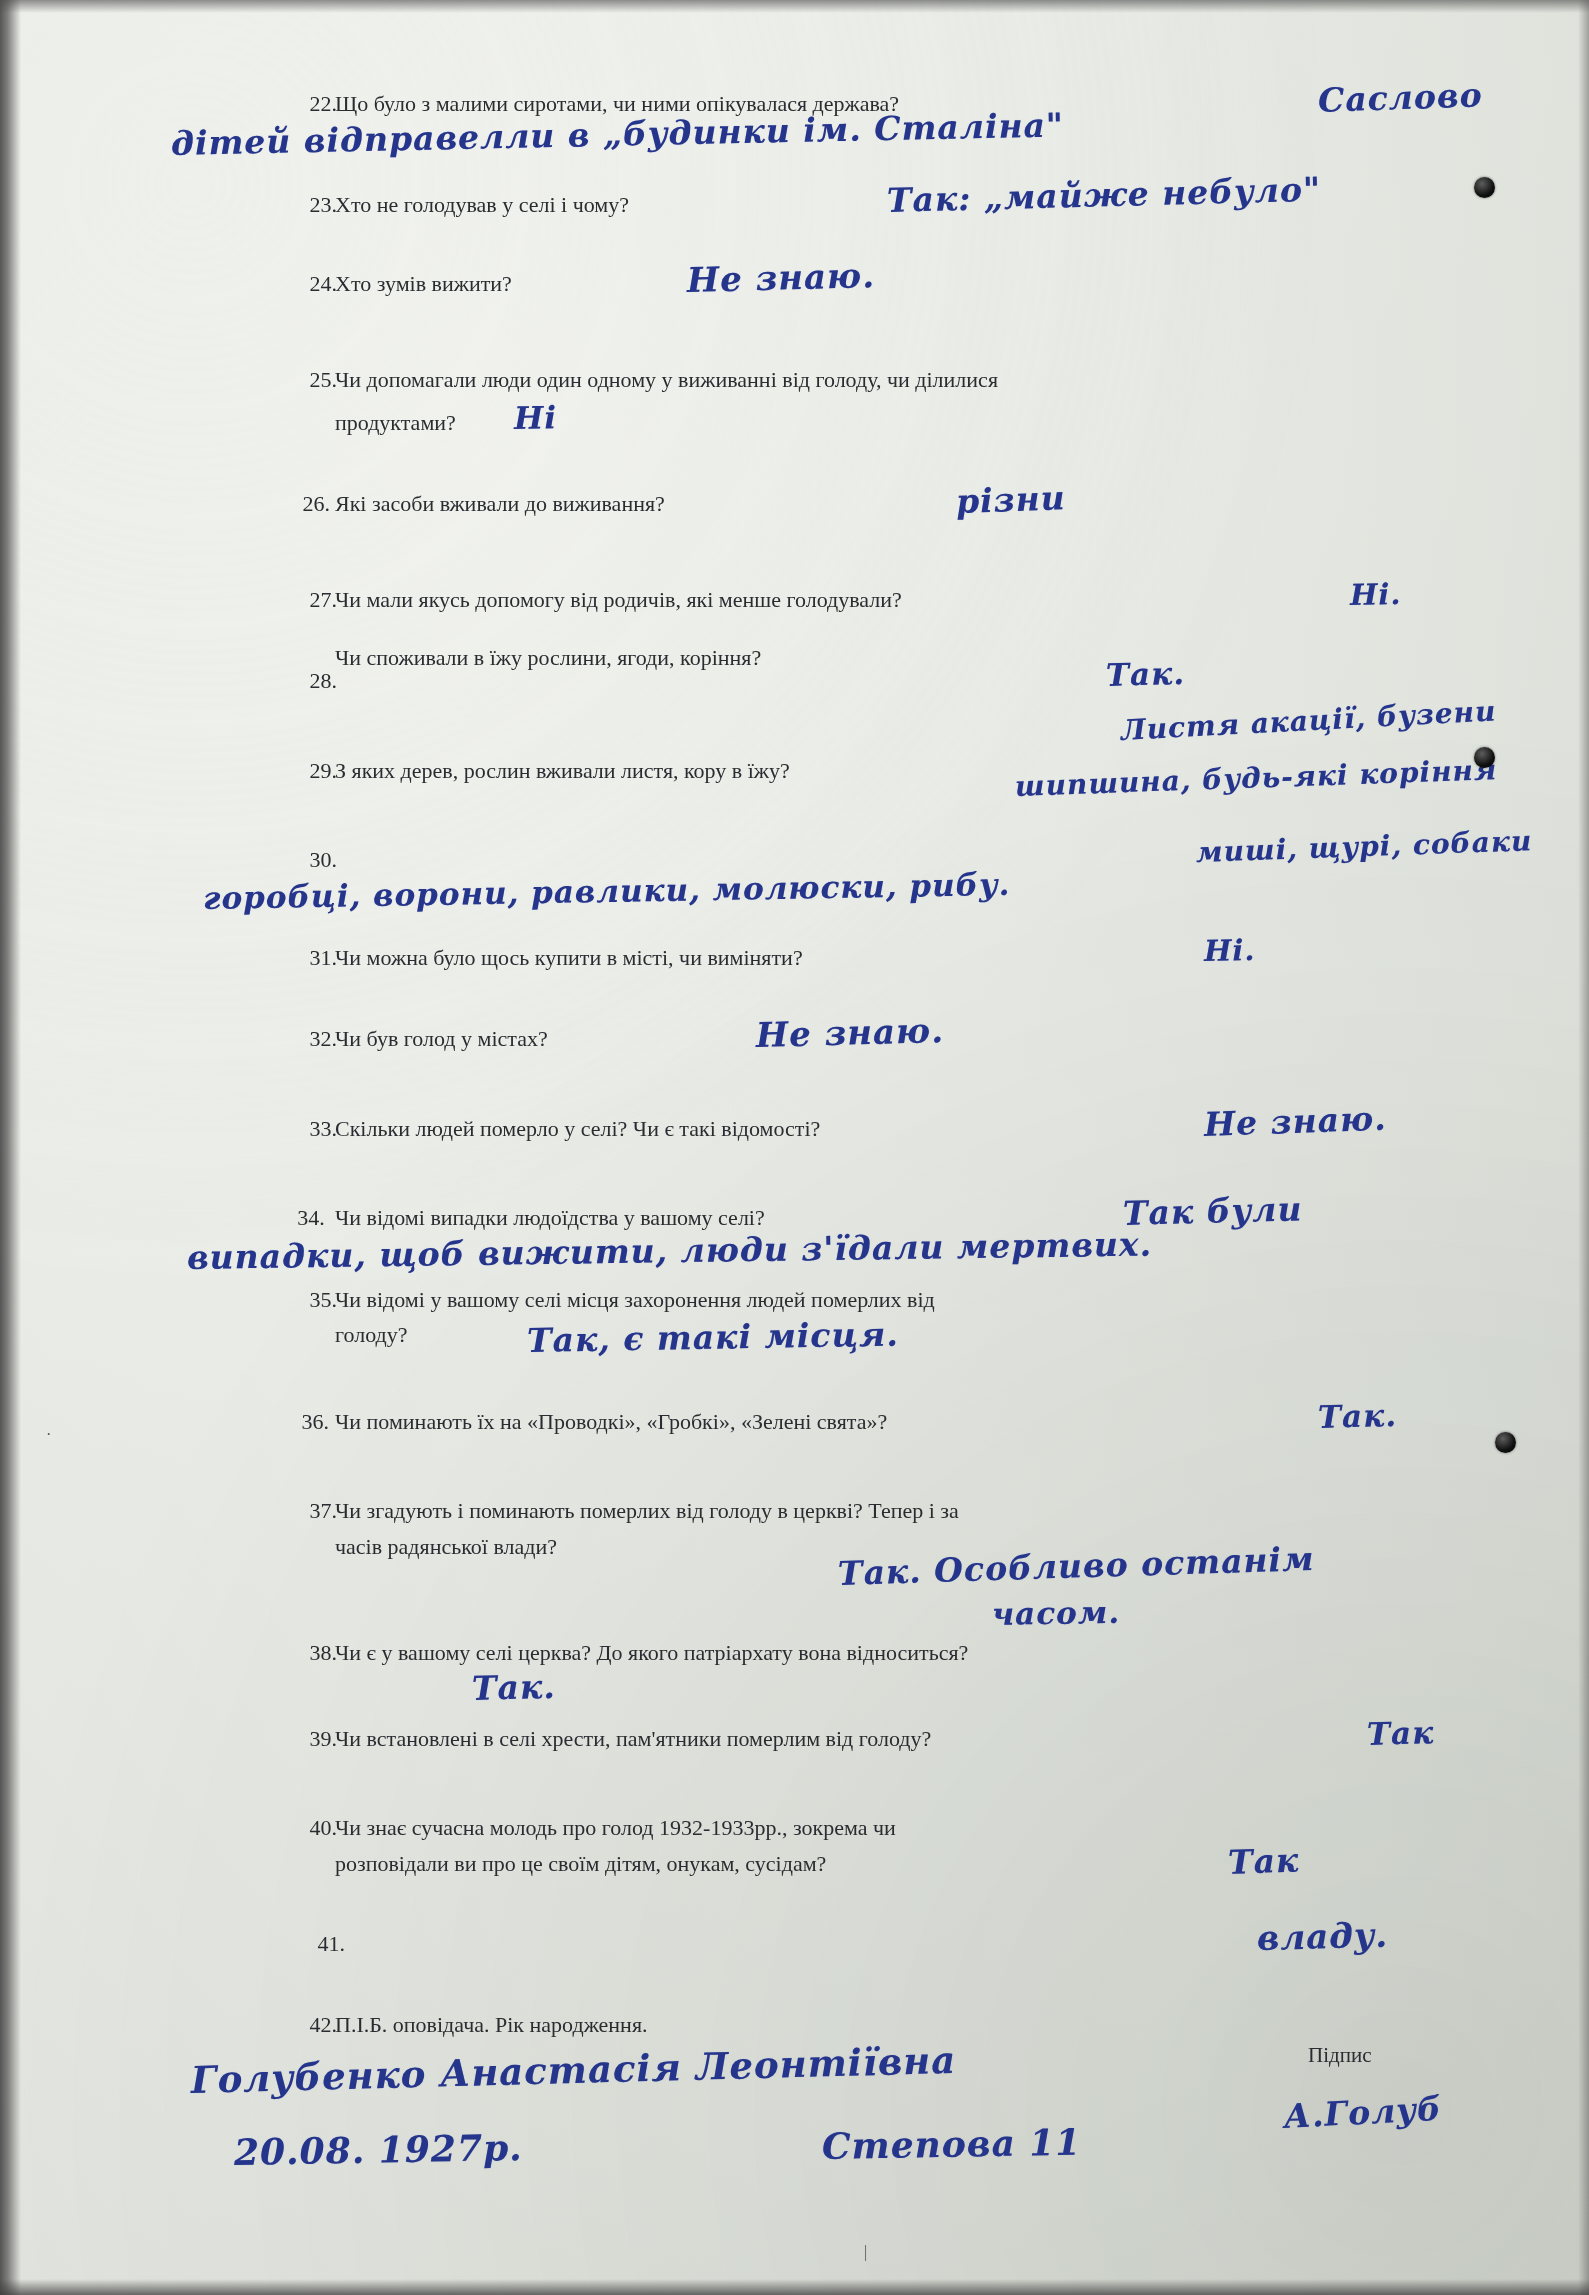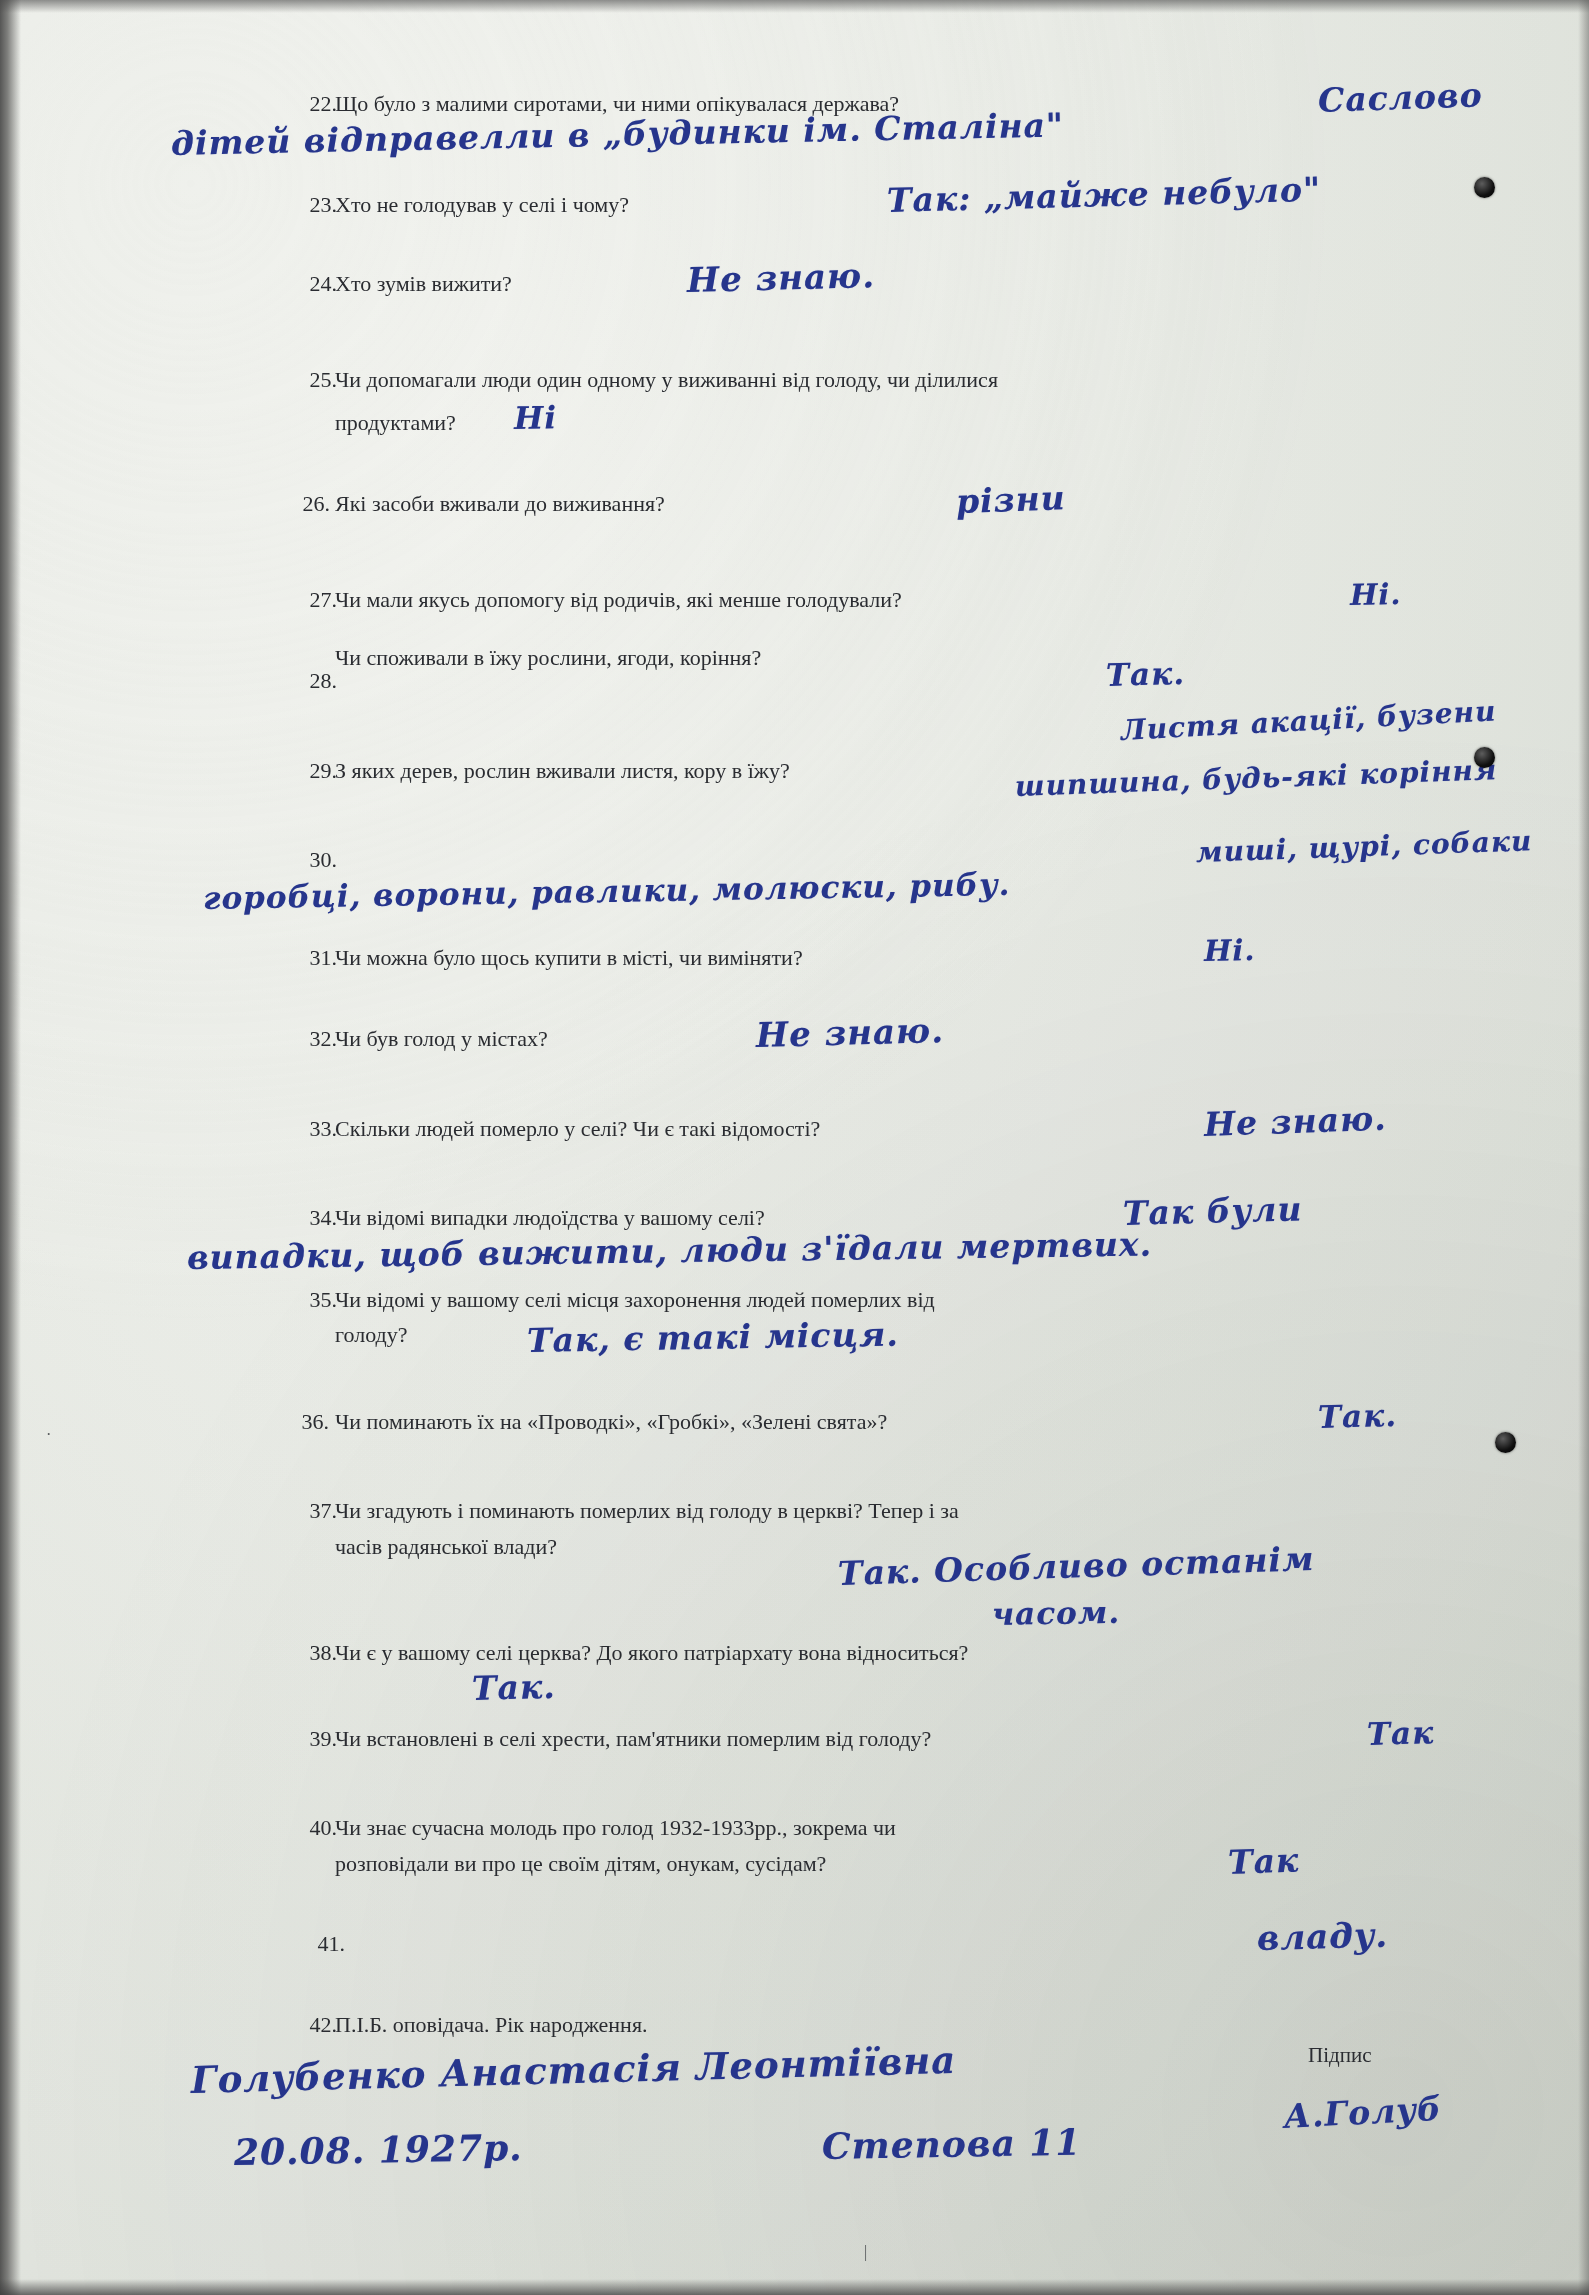--- a/index.html
+++ b/index.html
@@ -162,21 +162,21 @@
   <div class="hw" style="left:1204px; top:934px; font-size:29px; transform:rotate(-1deg);">Ні.</div>
 
   <div class="qnum" style="left:285px; top:1023px;">32.</div>
   <div class="qtext" style="left:335px; top:1023px;">Чи був голод у містах?</div>
   <div class="hw" style="left:756px; top:1015px; font-size:34px; transform:rotate(-1.5deg);">Не знаю.</div>
 
   <div class="qnum" style="left:285px; top:1113px;">33.</div>
   <div class="qtext" style="left:335px; top:1113px;">Скільки людей померло у селі? Чи є такі відомості?</div>
   <div class="hw" style="left:1204px; top:1105px; font-size:33px; transform:rotate(-2deg);">Не знаю.</div>
 
-  <div class="qnum" style="left:285px; top:1202px;">34.</div>
+  <div class="qnum" style="left:285px; top:1202px;text-align:center;">34.</div>
   <div class="qtext" style="left:335px; top:1202px;">Чи відомі випадки людоїдства у вашому селі?</div>
   <div class="hw" style="left:1123px; top:1194px; font-size:33px; transform:rotate(-1.5deg);">Так були</div>
   <div class="hw" style="left:187px; top:1238px; font-size:33px; transform:rotate(-0.8deg);">випадки, щоб вижити, люди з'їдали мертвих.</div>
 
   <div class="qnum" style="left:285px; top:1284px;">35.</div>
   <div class="qtext" style="left:335px; top:1284px;">Чи відомі у вашому селі місця захоронення людей померлих від</div>
   <div class="qtext2" style="left:335px; top:1319px;">голоду?</div>
   <div class="hw" style="left:527px; top:1321px; font-size:33px; transform:rotate(-1deg);">Так,   є такі місця.</div>
 
   <div class="qnum" style="left:277px; top:1406px;">36.</div>

